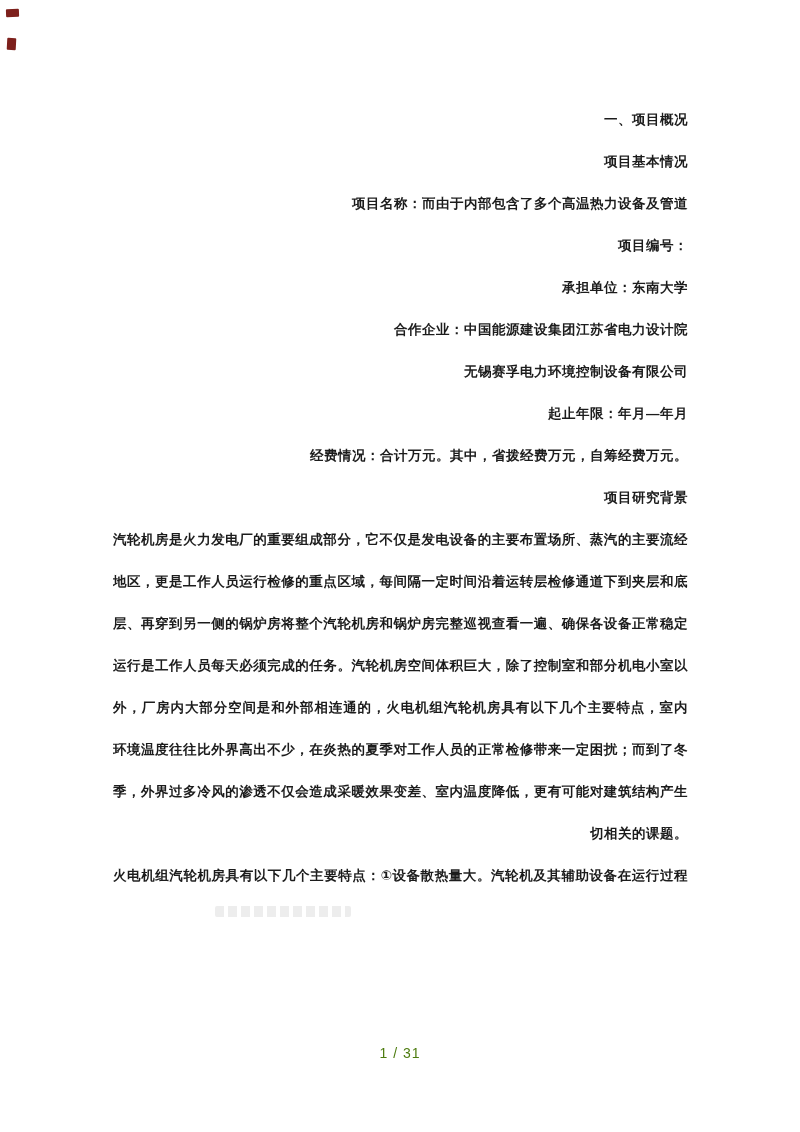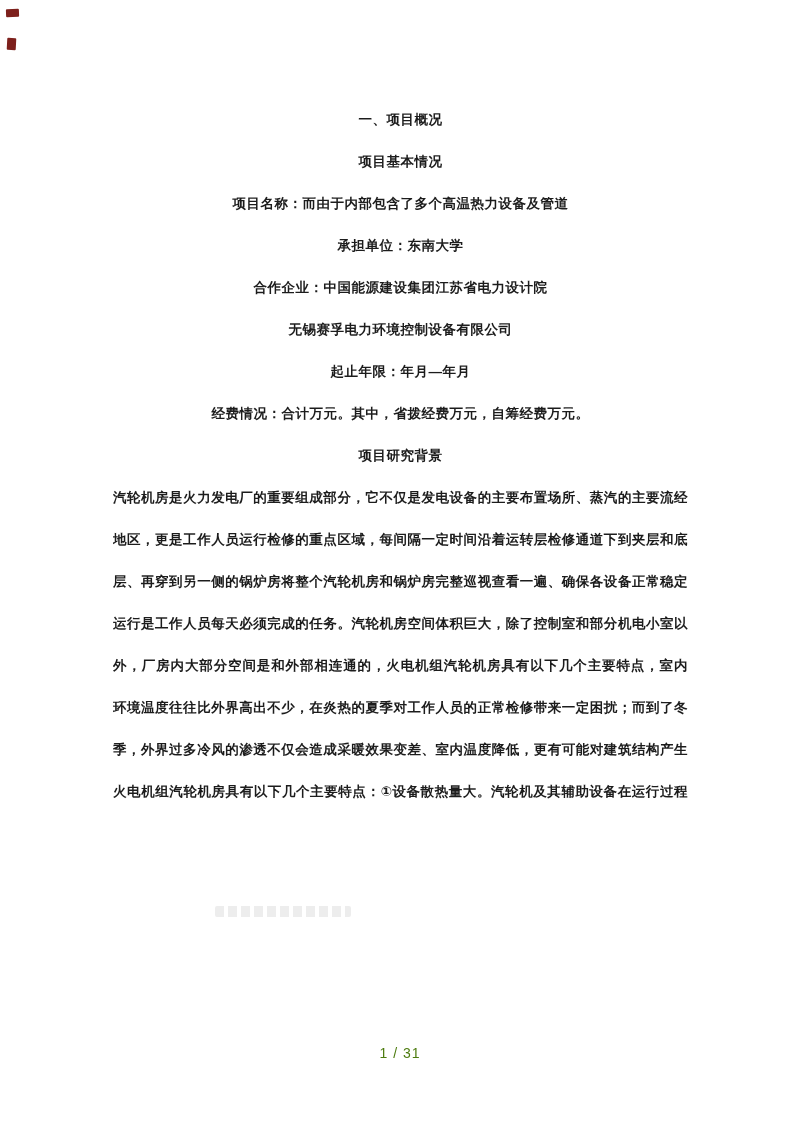--- a/index.html
+++ b/index.html
@@ -21,21 +21,21 @@
     position: absolute;
     left: 113px;
     top: 110px;
     width: 575px;
   }
   .line {
     height: 42px;
     line-height: 20px;
     font-size: 13.5px;
     letter-spacing: 0.5px;
-    text-align: center;
+    text-align: right;
     overflow: hidden;
   }
   .line.j {
     text-align: justify;
     text-align-last: justify;
   }
   .footer {
     position: absolute;
     top: 1045px;
     left: 0;
@@ -83,33 +83,35 @@
 
 <div class="page">
 
   <span class="mark-a"></span>
   <span class="mark-b"></span>
 
   <div class="content">
     <div class="line">一、项目概况</div>
     <div class="line">项目基本情况</div>
     <div class="line">项目名称：而由于内部包含了多个高温热力设备及管道</div>
+    <div class="line">项目编号：</div>
     <div class="line">承担单位：东南大学</div>
     <div class="line">合作企业：中国能源建设集团江苏省电力设计院</div>
     <div class="line">无锡赛孚电力环境控制设备有限公司</div>
     <div class="line">起止年限：年月—年月</div>
     <div class="line">经费情况：合计万元。其中，省拨经费万元，自筹经费万元。</div>
     <div class="line">项目研究背景</div>
     <div class="line j">汽轮机房是火力发电厂的重要组成部分，它不仅是发电设备的主要布置场所、蒸汽的主要流经</div>
     <div class="line j">地区，更是工作人员运行检修的重点区域，每间隔一定时间沿着运转层检修通道下到夹层和底</div>
     <div class="line j">层、再穿到另一侧的锅炉房将整个汽轮机房和锅炉房完整巡视查看一遍、确保各设备正常稳定</div>
     <div class="line j">运行是工作人员每天必须完成的任务。汽轮机房空间体积巨大，除了控制室和部分机电小室以</div>
     <div class="line j">外，厂房内大部分空间是和外部相连通的，火电机组汽轮机房具有以下几个主要特点，室内</div>
     <div class="line j">环境温度往往比外界高出不少，在炎热的夏季对工作人员的正常检修带来一定困扰；而到了冬</div>
     <div class="line j">季，外界过多冷风的渗透不仅会造成采暖效果变差、室内温度降低，更有可能对建筑结构产生</div>
+    <div class="line">切相关的课题。</div>
     <div class="line j">火电机组汽轮机房具有以下几个主要特点：①设备散热量大。汽轮机及其辅助设备在运行过程</div>
   </div>
 
   <div class="wm"></div>
 
   <div class="footer">1 / 31</div>
 
 </div>
 
 </body></html>

